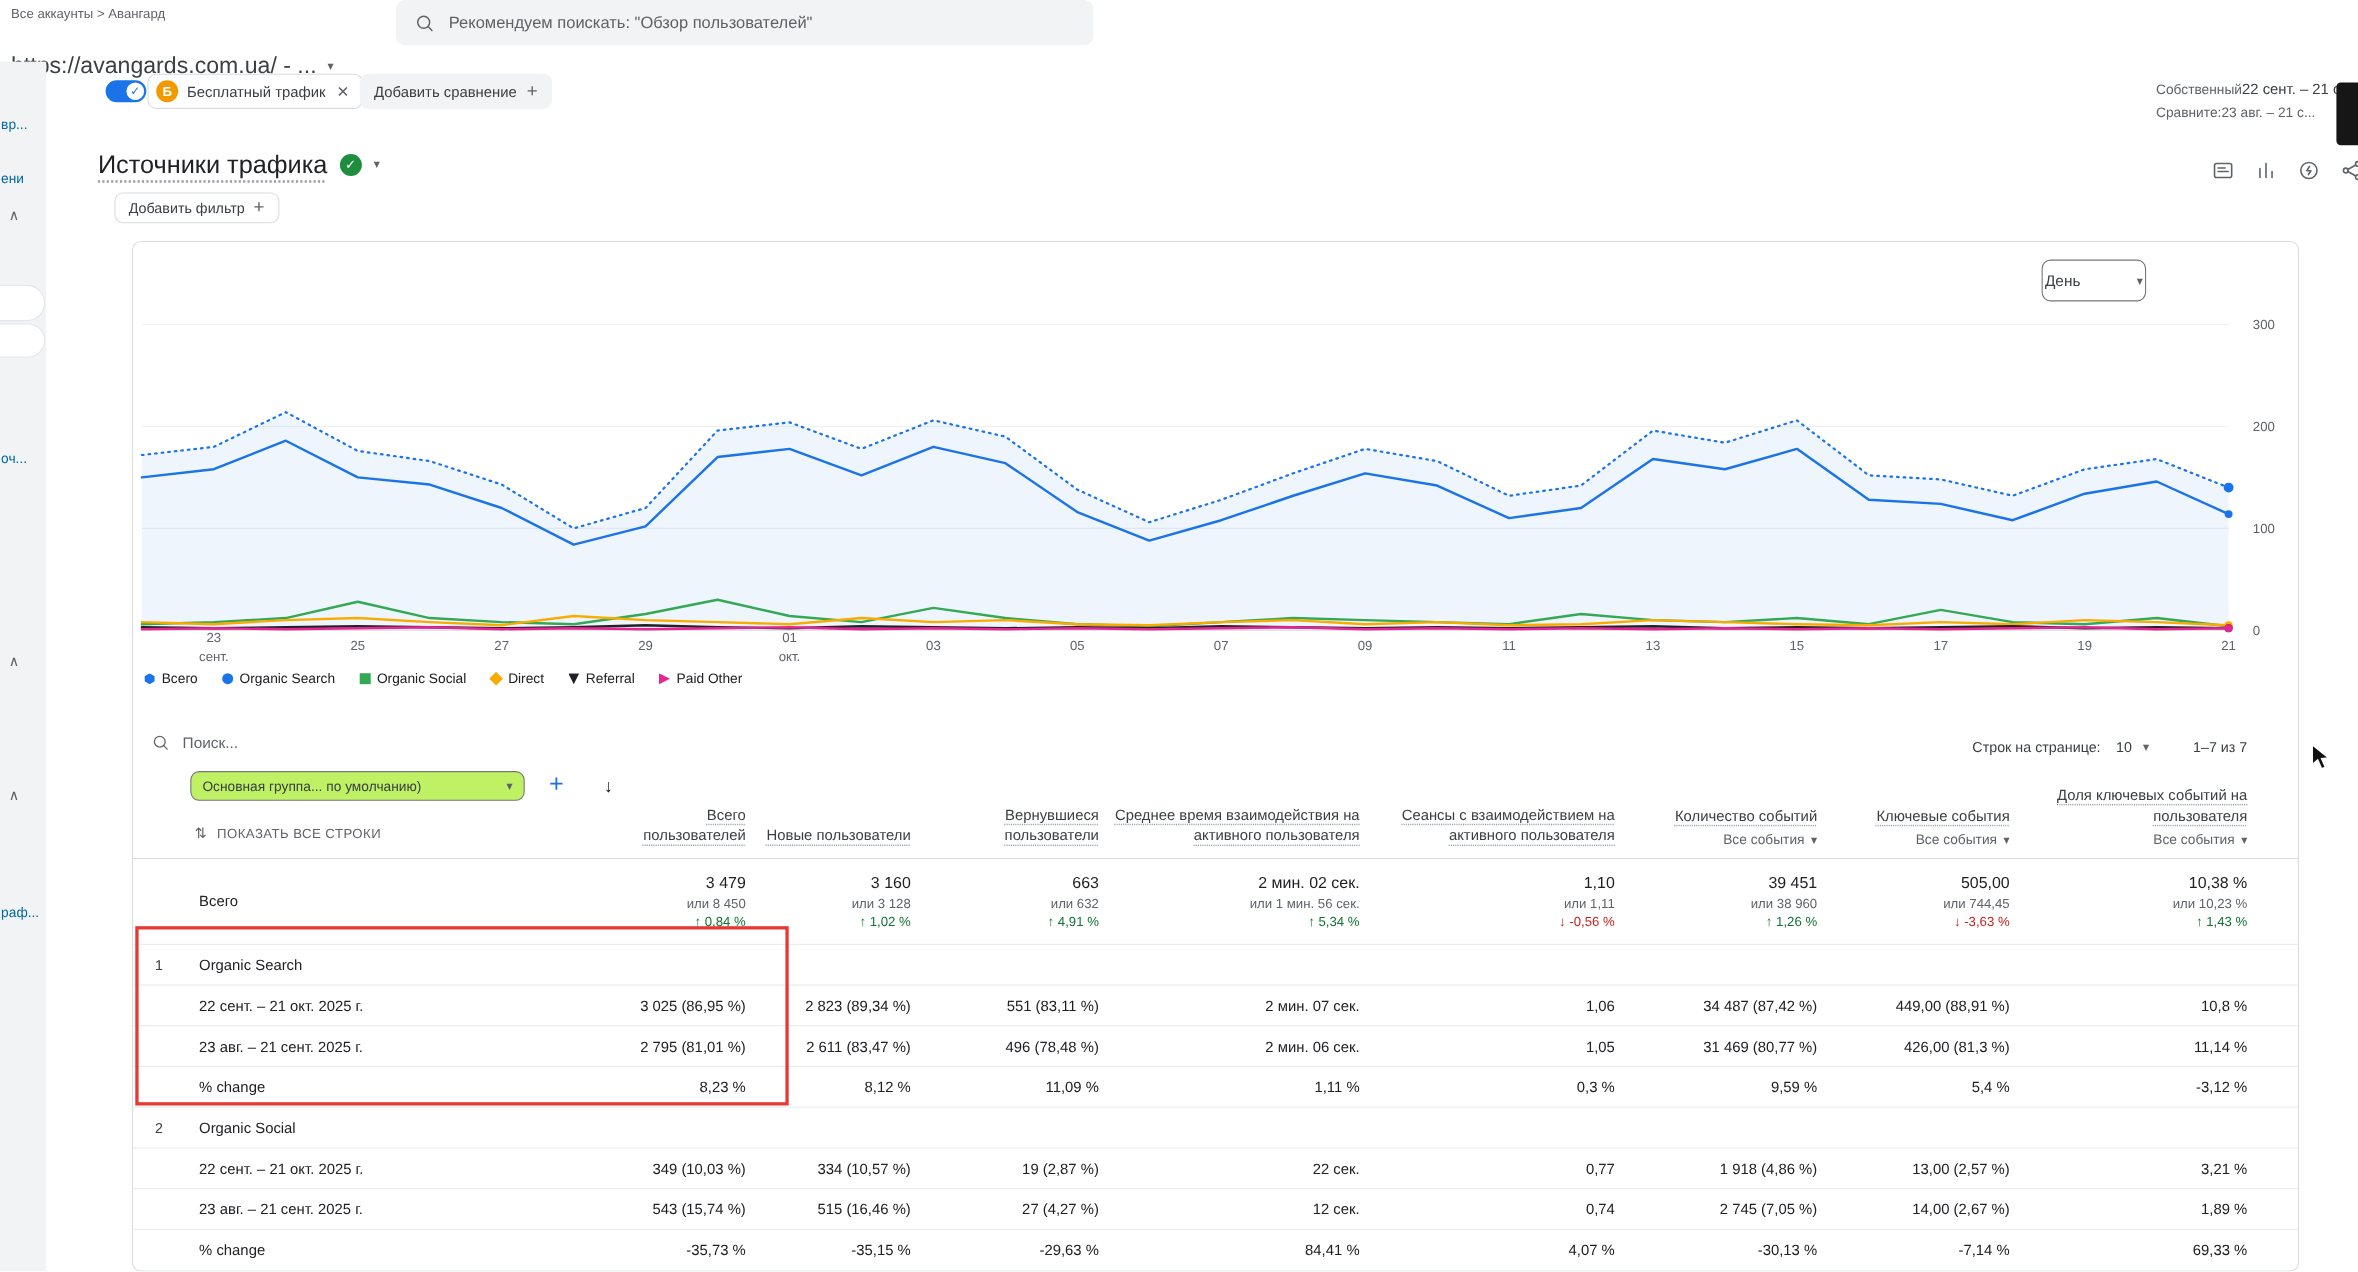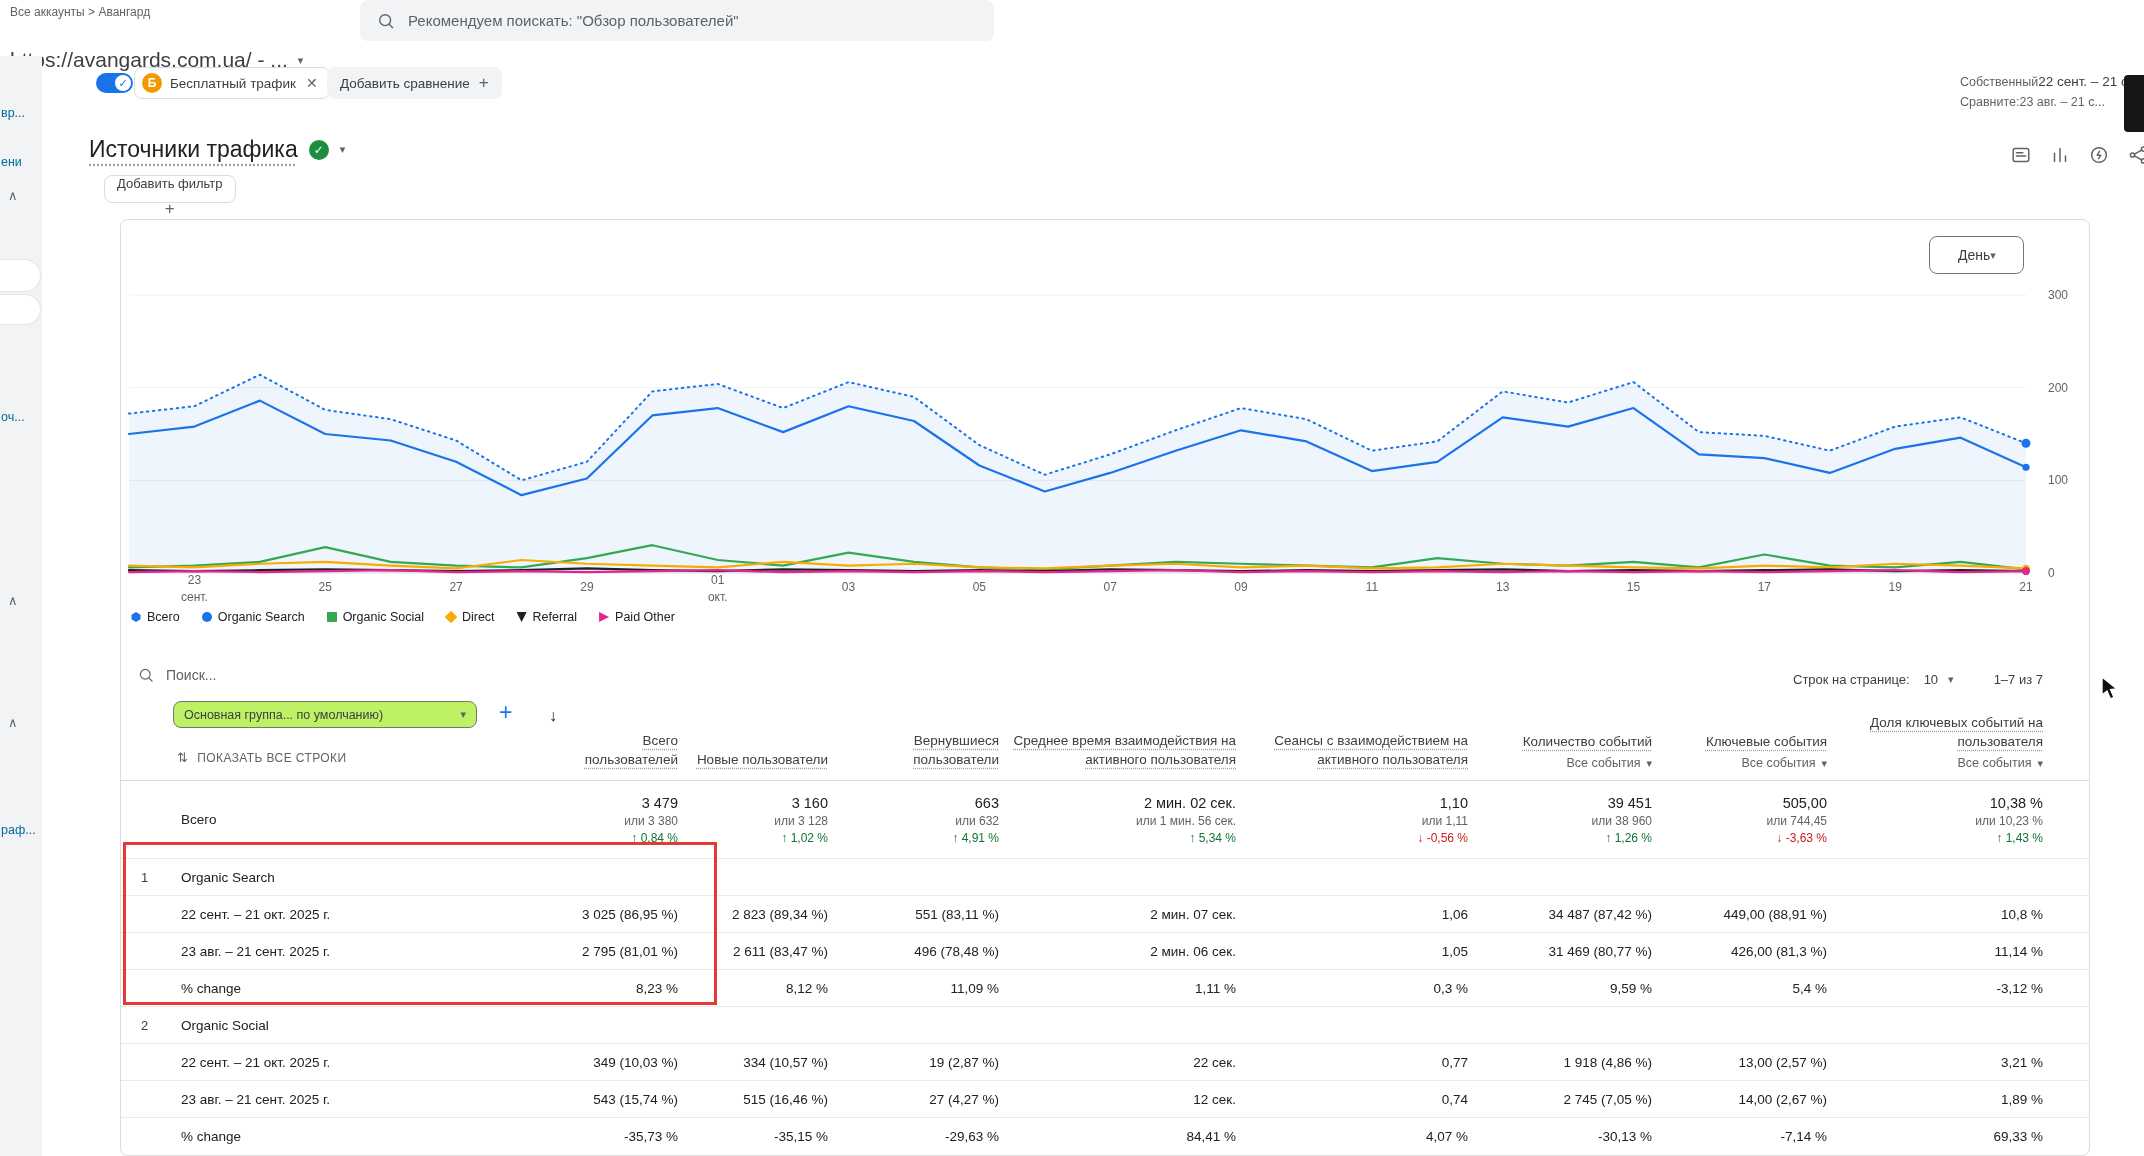--- a/index.html
+++ b/index.html
@@ -47,28 +47,28 @@
   .dark-strip{position:absolute;left:2124px;top:75px;width:20px;height:57px;background:#161616;border-radius:4px 0 0 4px;}
 
   
   .report-title-row{position:absolute;left:89px;top:136px;display:flex;align-items:center;gap:11px;}
   .report-title{font-size:23px;color:#202124;text-decoration:underline dotted #9aa0a6;text-underline-offset:7px;}
   .check-badge{width:20px;height:20px;border-radius:50%;background:#1e8e3e;color:#fff;font-size:12px;
                display:flex;align-items:center;justify-content:center;}
   .check-badge::after{content:"✓";}
   .header-icons{position:absolute;left:2010px;top:144px;display:flex;gap:17px;}
   .add-filter{position:absolute;left:104px;top:175px;height:28px;border:1px solid #dadce0;border-radius:8px;
-              display:inline-flex;align-items:center;gap:8px;padding:0 12px;font-size:13px;color:#3c4043;background:#fff;flex-direction:column;}
+              display:inline-flex;align-items:center;gap:8px;padding:0 12px;font-size:13px;color:#3c4043;background:#fff;}
 
   
   .card{position:absolute;left:120px;top:219px;width:1970px;height:937px;background:#fff;
         border:1px solid #dadce0;border-radius:8px;overflow:hidden;}
   .chart-title{position:absolute;left:10px;top:24px;font-size:15px;color:#3c4043;width:1600px;}
-  .day-select{position:absolute;left:1808px;top:16px;width:95px;height:38px;border:1px solid #747775;border-radius:8px;
-              display:flex;align-items:center;justify-content:space-between;padding:0 28px;font-size:14px;color:#3c4043;}
+  .day-select{position:absolute;left:1735px;top:16px;width:95px;height:38px;border:1px solid #747775;border-radius:8px;
+              display:flex;align-items:center;justify-content:space-between;padding:0 2px;font-size:14px;color:#3c4043;}
   #chart-svg{position:absolute;left:0;top:0;}
   .legend{position:absolute;left:10px;top:390px;display:flex;gap:22px;align-items:center;}
   .legend-item{display:flex;align-items:center;gap:6px;font-size:12.5px;color:#202124;}
   .lm{width:10px;height:10px;flex:0 0 auto;}
   .lm.hex{clip-path:polygon(50% 0,95% 27%,95% 73%,50% 100%,5% 73%,5% 27%);}
   .lm.circle{border-radius:50%;}
   .lm.diamond{transform:rotate(45deg) scale(.88);}
   .lm.tri-down{clip-path:polygon(0 0,100% 0,50% 100%);}
   .lm.tri-right{clip-path:polygon(0 0,100% 50%,0 100%);}
 
@@ -332,21 +332,21 @@
     <span class="updown"></span>
     <span>ПОКАЗАТЬ ВСЕ СТРОКИ</span>
   </div>
 
   <div class="tbody" id="tbody">
       <div class="trow totals">
         <div class="tc dim">Всего</div>
         <div class="tc">
           <div class="tcell">
             <div class="tm">3 479</div>
-            <div class="ta">или 3 380</div>
+            <div class="ta">или 8 450</div>
             <div class="tg up">↑ 0,84 %</div>
           </div>
         </div>
         <div class="tc">
           <div class="tcell">
             <div class="tm">3 160</div>
             <div class="ta">или 3 128</div>
             <div class="tg up">↑ 1,02 %</div>
           </div>
         </div>

